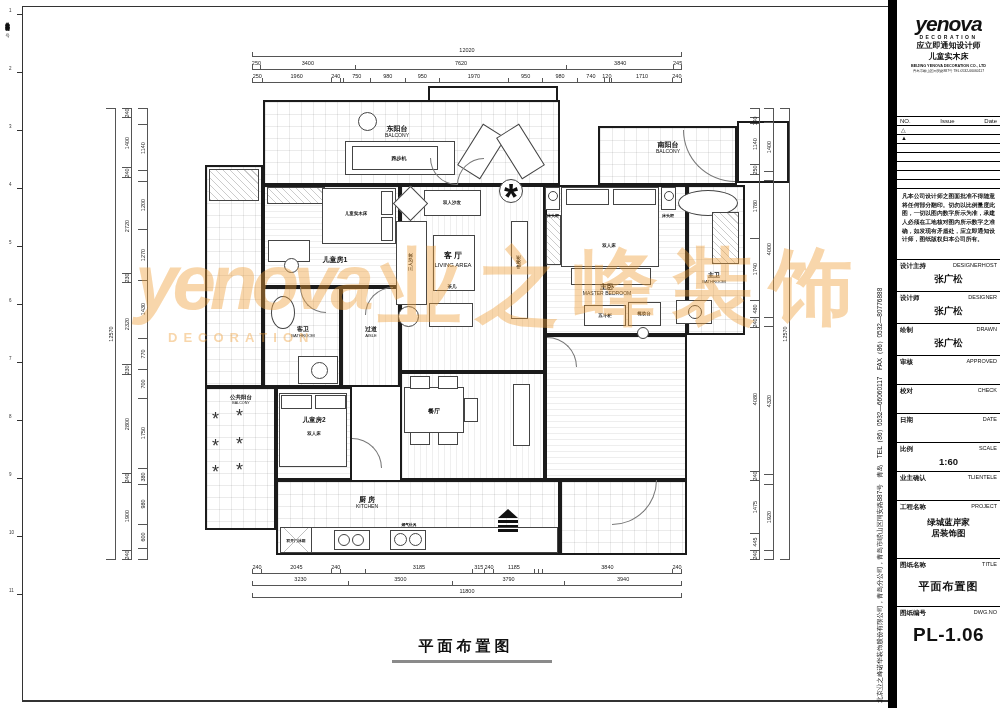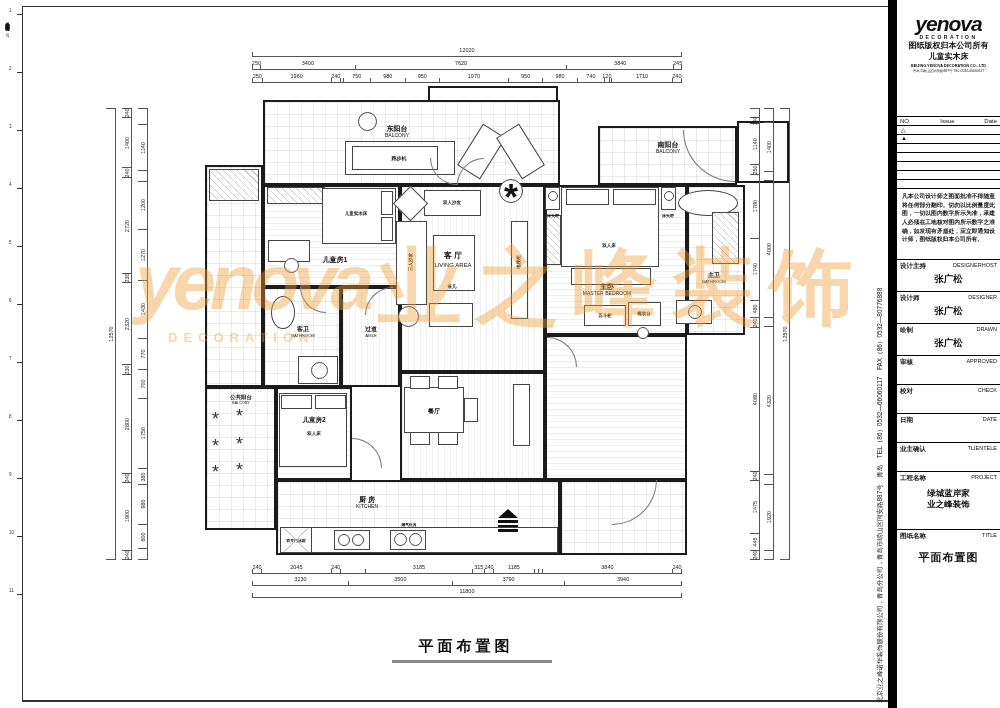--- a/index.html
+++ b/index.html
@@ -584,21 +584,21 @@
 
   <div class="caption">平面布置图</div>
   <div class="caption-line"></div>
 
   <div id="divider-bar"></div>
 
   <div id="titleblock">
     <div class="tb-logo">
       <div class="tb-logo-word">yenova</div>
       <div class="tb-logo-sub">DECORATION</div>
-      <div class="tb-co">图纸版权归本公司所有</div>
+      <div class="tb-co">应立即通知设计师</div>
       <div class="tb-co">儿童实木床</div>
       <div class="tb-coen">BEIJING YENOVA DECORATION CO., LTD</div>
       <div class="tb-coaddr">青岛市崂山区同安路887号 TEL:0532-66060117</div>
     </div>
     <div class="tb-sep"></div>
     <div class="tb-revhead">
       <span>NO.</span>
       <span>Issue</span>
       <span>Date</span>
     </div>
@@ -650,36 +650,50 @@
         </div>
         <div class="tb-row" style="height: 29px;">
           <div class="tb-lab">
             <span class="tb-cn">日期</span>
             <span class="tb-en">DATE</span>
           </div>
           <div class="tb-val"></div>
         </div>
         <div class="tb-row" style="height: 29px;">
           <div class="tb-lab">
+            <span class="tb-cn">比例</span>
+            <span class="tb-en">SCALE</span>
+          </div>
+          <div class="tb-val">1:60</div>
+        </div>
+        <div class="tb-row" style="height: 29px;">
+          <div class="tb-lab">
             <span class="tb-cn">业主确认</span>
             <span class="tb-en">TLIENTELE</span>
           </div>
           <div class="tb-val"></div>
         </div>
         <div class="tb-row" style="height: 58px;">
           <div class="tb-lab">
             <span class="tb-cn">工程名称</span>
             <span class="tb-en">PROJECT</span>
           </div>
           <div class="tb-val v-proj">绿城蓝岸家
-业之峰装饰</div>
+居装饰图</div>
         </div>
         <div class="tb-row" style="height: 48px;">
           <div class="tb-lab">
             <span class="tb-cn">图纸名称</span>
             <span class="tb-en">TITLE</span>
           </div>
           <div class="tb-val v-title">平面布置图</div>
         </div>
+        <div class="tb-row" style="flex: 1 1 0%;">
+          <div class="tb-lab">
+            <span class="tb-cn">图纸编号</span>
+            <span class="tb-en">DWG.NO</span>
+          </div>
+          <div class="tb-val v-dwg">PL-1.06</div>
+        </div>
       </div>
   </div>
 
 </div>
 
 </body></html>

